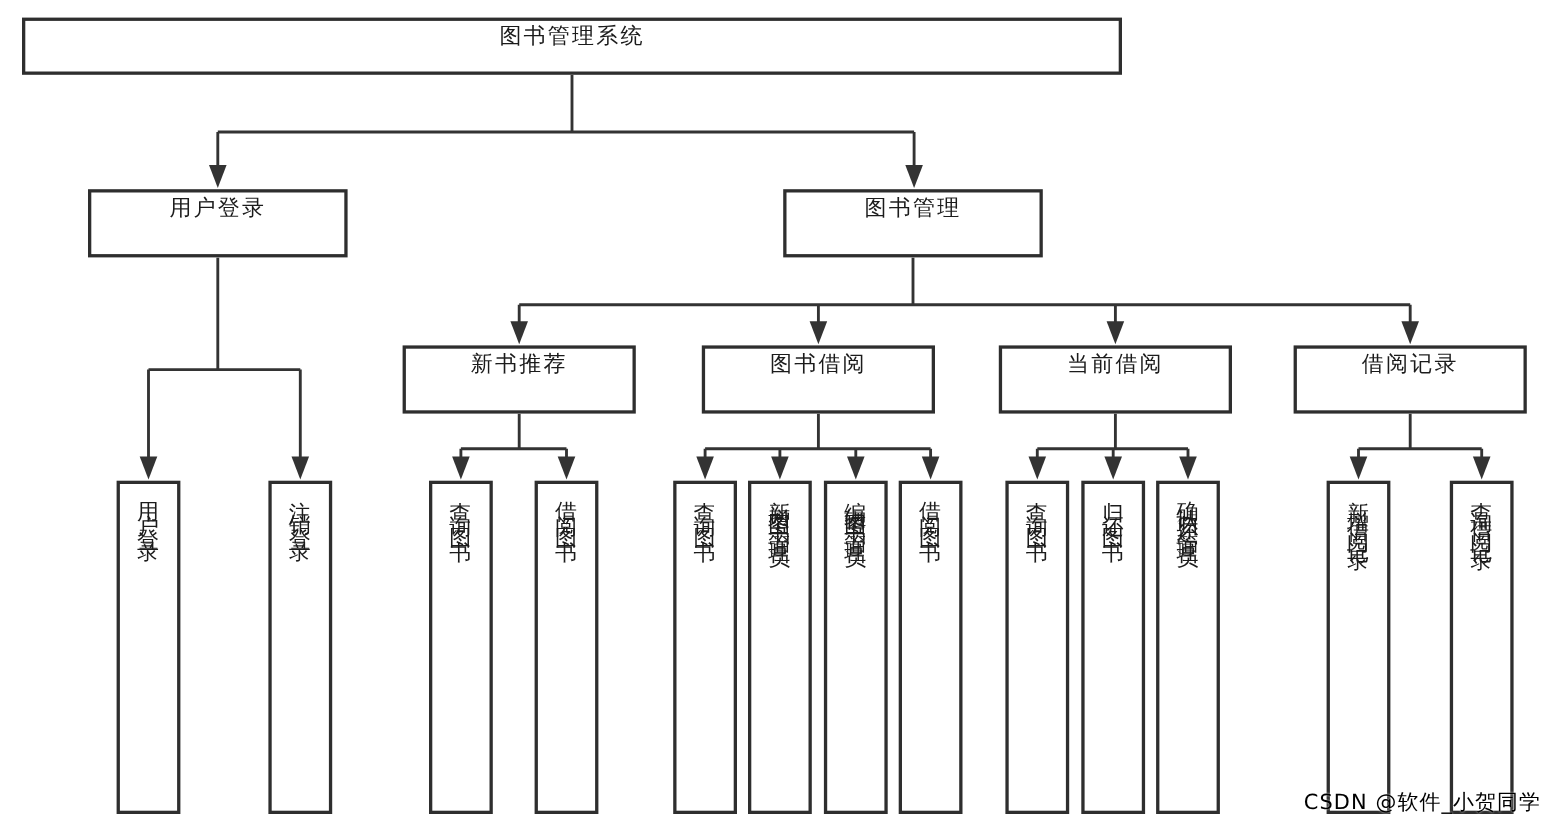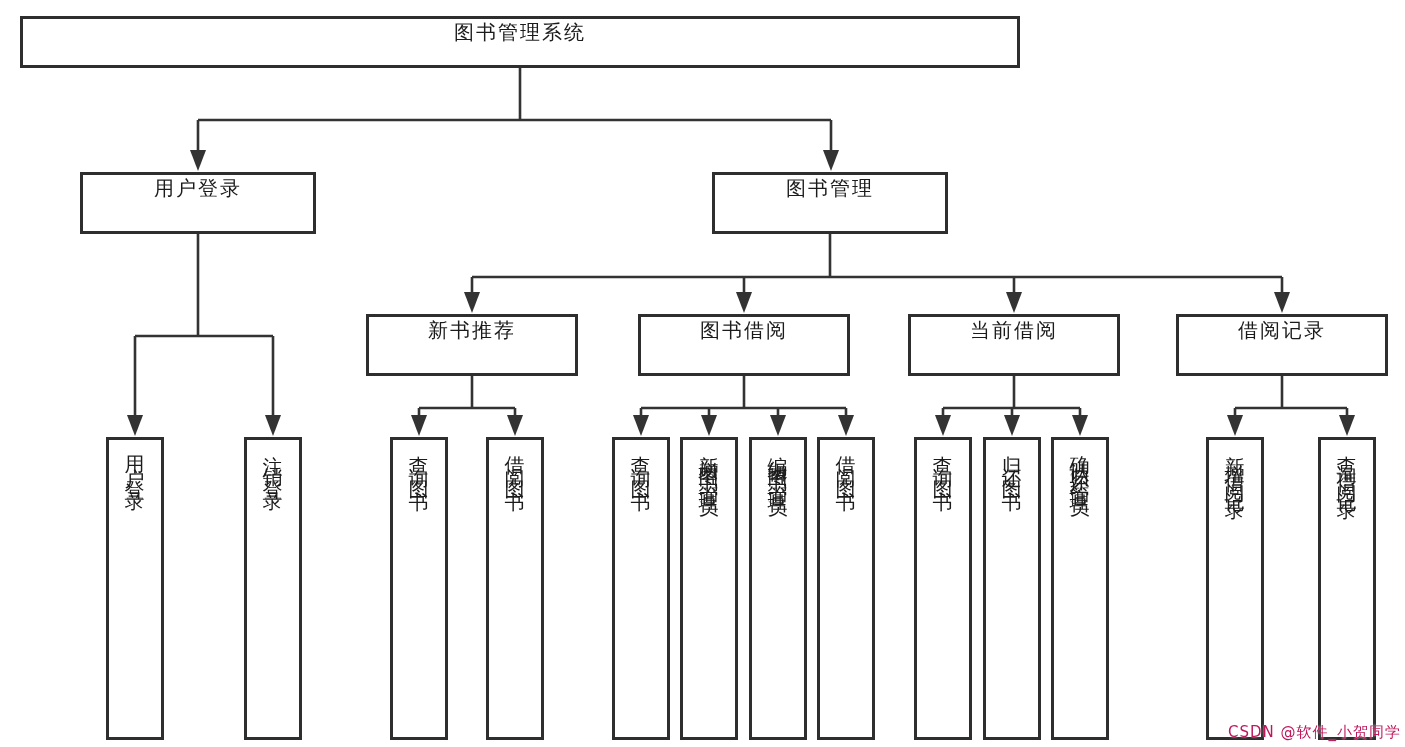--- a/index.html
+++ b/index.html
@@ -32,22 +32,22 @@
     letter-spacing:12px;
     line-height:1;
     white-space:nowrap;
   }
   .vlabel.mid{letter-spacing:9px;}
   .vlabel.long{letter-spacing:6px;}
   .watermark{
     position:absolute;
     right:4px;
     bottom:5px;
-    font-size:15px;
-    color:#be185d;
+    font-size:19px;
+    color:#000000;
     letter-spacing:1px;
     text-shadow:0 0 2px #ffffff;
     white-space:nowrap;
   }
 </style>
 </head>
 <body>
 
 <div class="canvas">
 

